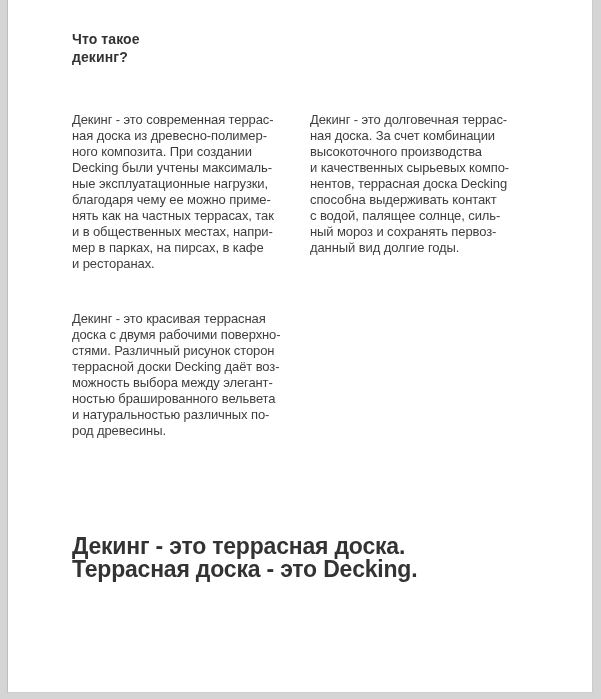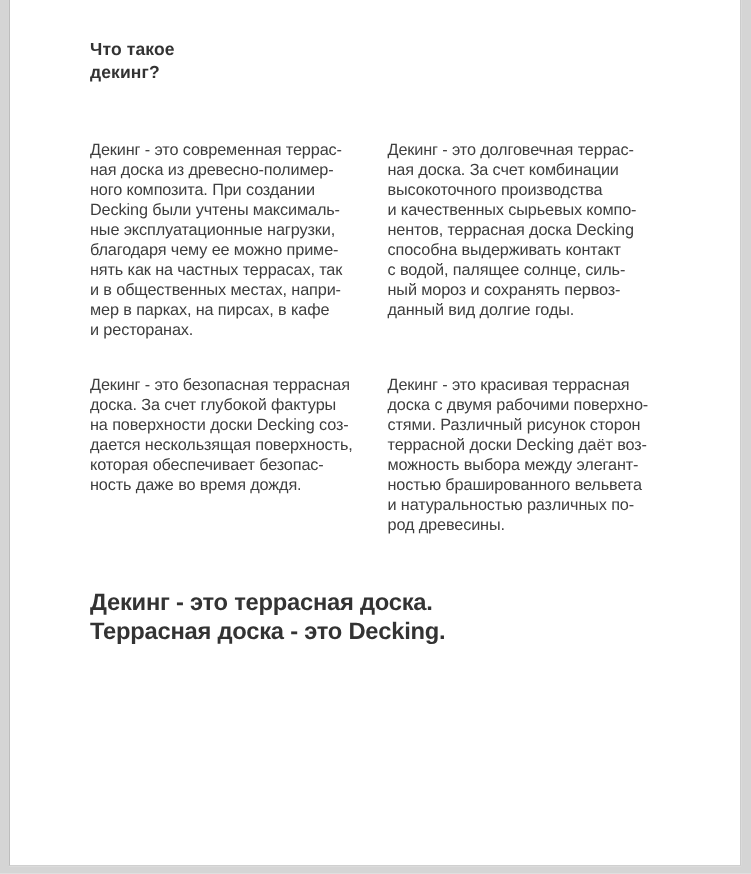--- a/index.html
+++ b/index.html
@@ -33,56 +33,55 @@
     line-height:18px;
     font-weight:bold;
     color:var(--heading);
     white-space:pre-line;
     letter-spacing:.1px;
     margin-bottom:46px;
   }
   .grid{
     display:grid;
     grid-template-columns:238px 240px;
-    row-gap:28px;
+    row-gap:39px;
     align-items:start;
   }
   .para{
     font-size:13px;
     line-height:16px;
     color:var(--text);
     letter-spacing:-.1px;
     padding-right:18px;
   }
   .uline{
     text-underline-offset:2px;
   }
   .slogan{
-    margin-top:44px;
-    font-size:19px;
+    margin-top:96px;
+    font-size:23px;
     line-height:22.5px;
     font-weight:bold;
     color:var(--heading);
     letter-spacing:-.2px;
     white-space:pre-line;
   }
 </style>
 </head>
 <body>
 
 <div class="card">
   <div class="content">
 
     <h1 class="page-title">Что такое
 декинг?</h1>
 
     <div class="grid">
       <p class="para">Декинг - это современная террас-<br>ная доска из древесно-полимер-<br>ного композита. При создании<br><span class="uline">Decking</span> были учтены максималь-<br>ные эксплуатационные нагрузки,<br>благодаря чему ее можно приме-<br>нять как на частных террасах, так<br>и в общественных местах, напри-<br>мер в парках, на пирсах, в кафе<br>и ресторанах.</p>
       <p class="para">Декинг - это долговечная террас-<br>ная доска. За счет комбинации<br>высокоточного производства<br>и качественных сырьевых компо-<br>нентов, террасная доска <span class="uline">Decking</span><br>способна выдерживать контакт<br>с водой, палящее солнце, силь-<br>ный мороз и сохранять первоз-<br>данный вид долгие годы.</p>
-      <p class="para">Декинг - это безопасная террасная<br>доска. За счет глубокой фактуры<br>на поверхности доски <span class="uline">Decking</span> соз-<br>дается нескользящая поверхность,<br>которая обеспечивает безопас-<br>ность даже во время дождя.</p>
       <p class="para">Декинг - это красивая террасная<br>доска с двумя рабочими поверхно-<br>стями. Различный рисунок сторон<br>террасной доски <span class="uline">Decking</span> даёт воз-<br>можность выбора между элегант-<br>ностью брашированного вельвета<br>и натуральностью различных по-<br>род древесины.</p>
     </div>
 
     <h2 class="slogan">Декинг - это террасная доска.
 Террасная доска - это Decking.</h2>
 
   </div>
 </div>
 
 </body></html>

